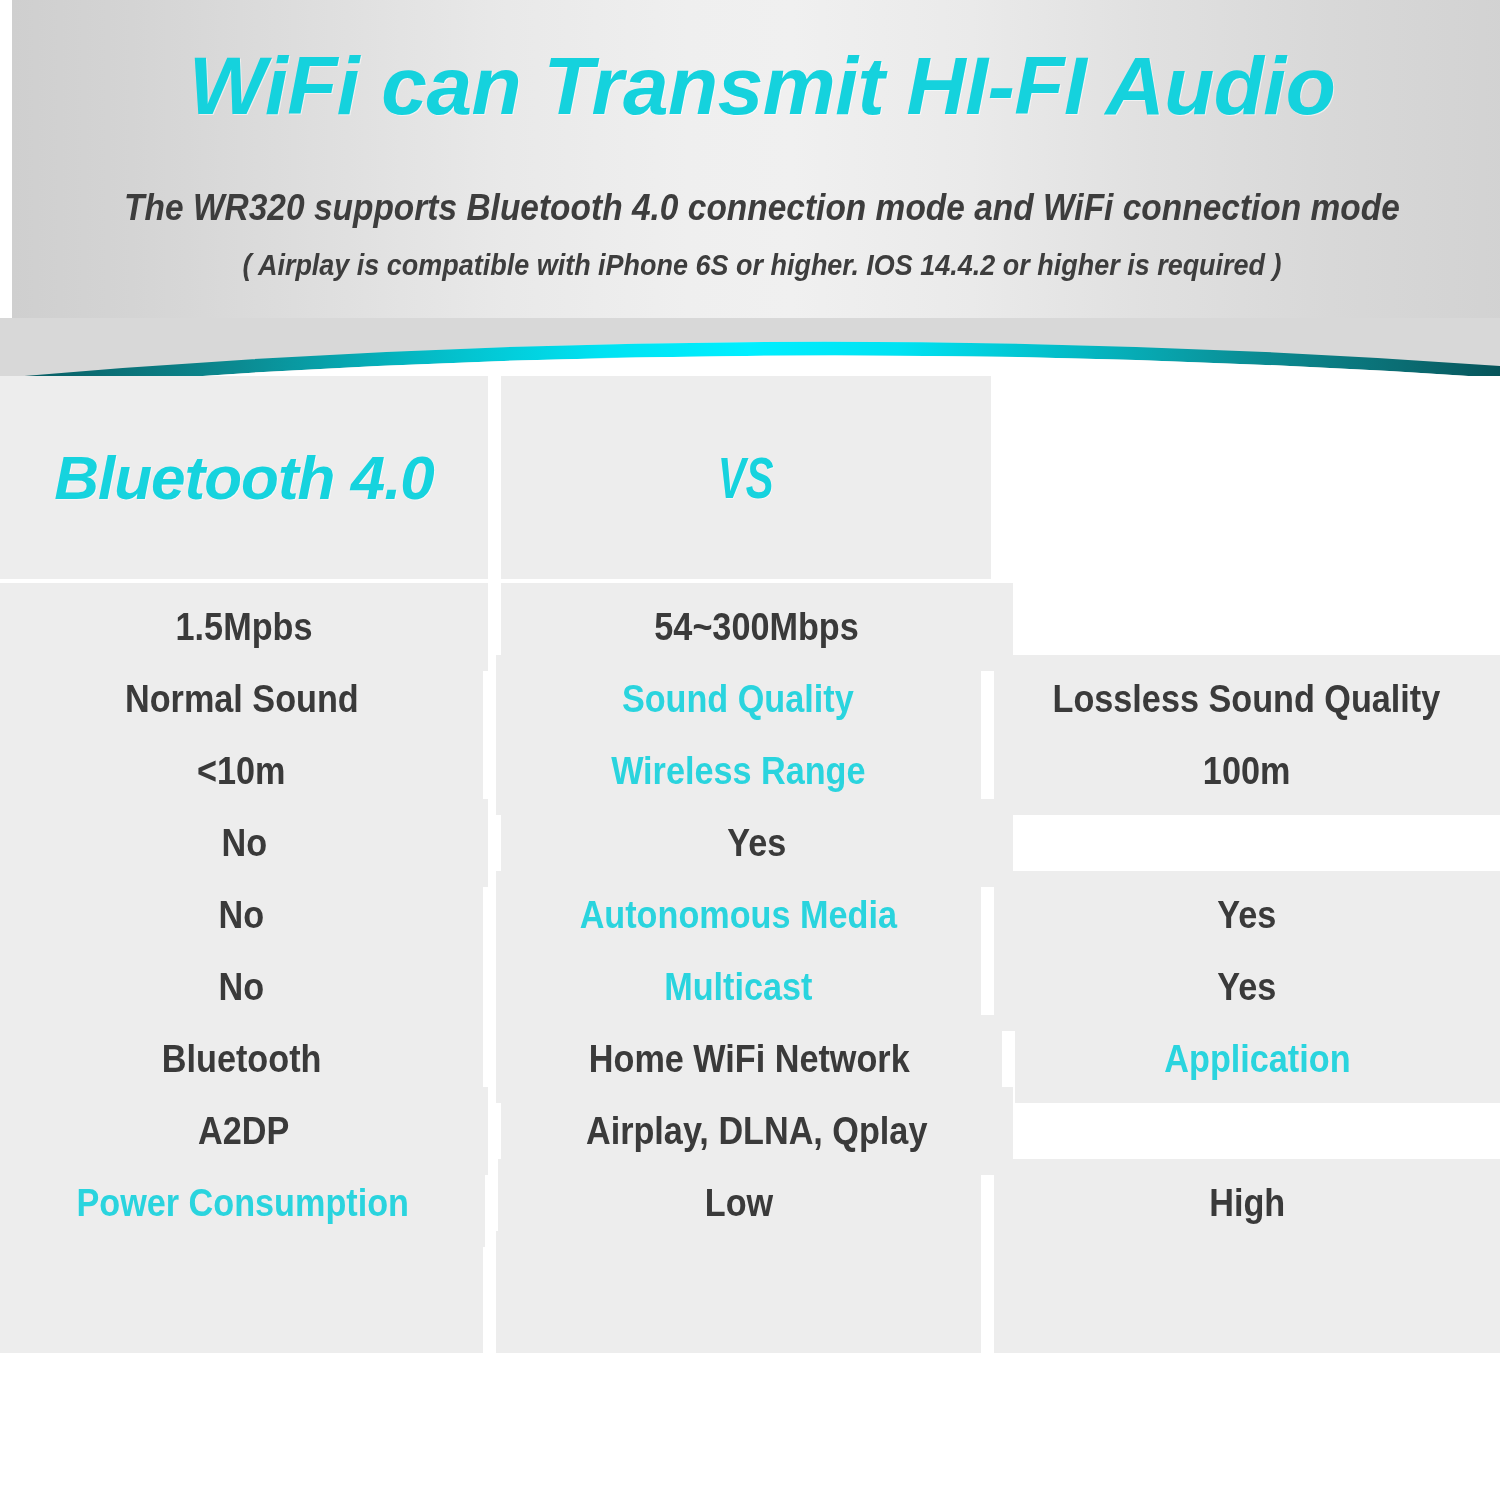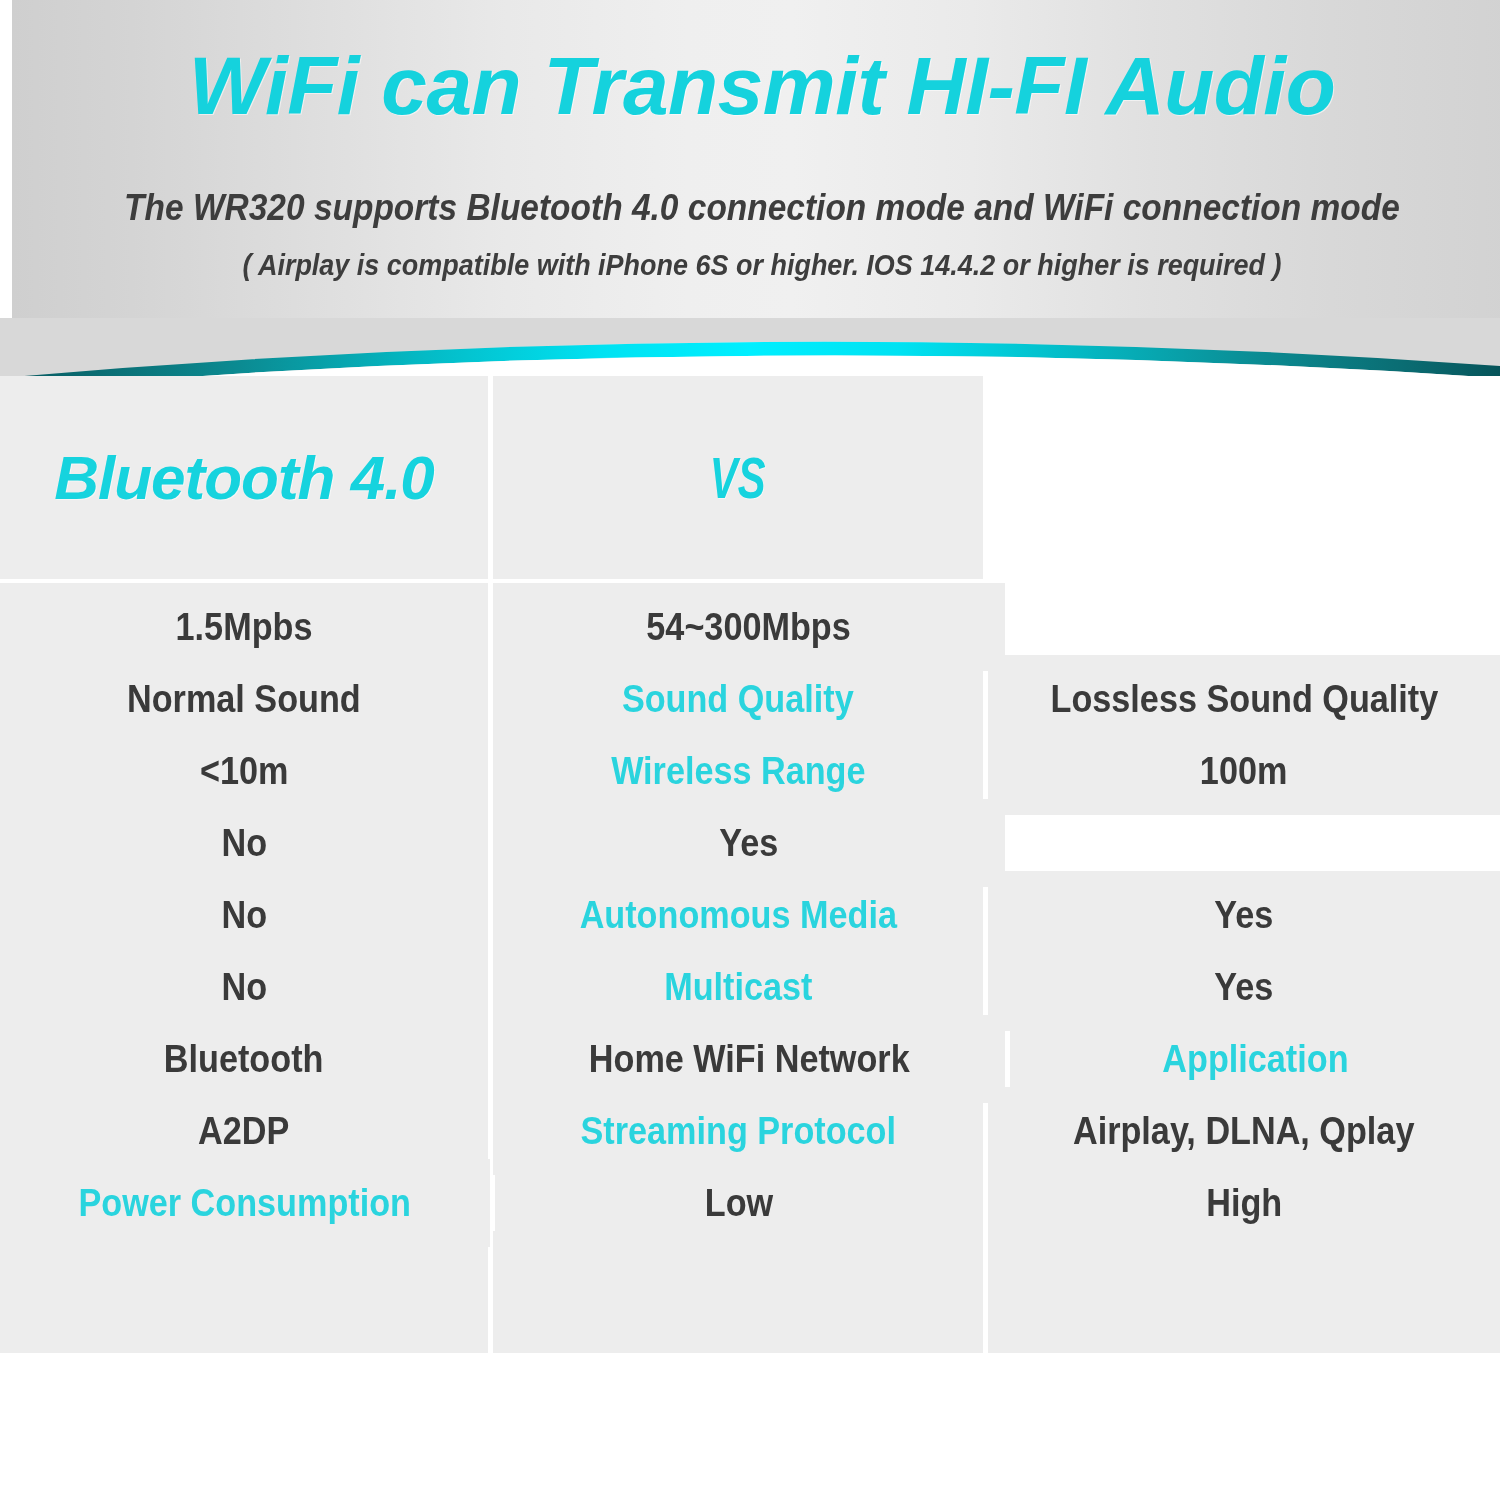--- a/index.html
+++ b/index.html
@@ -98,21 +98,21 @@
     left: 0; top: 376px;
     width: 1500px;
     height: 1124px;
     background: #ffffff;
   }
 
   .trow {
     position: relative;
     display: flex;
     width: 1500px;
-    gap: 5px;
+    gap: 13px;
     margin-bottom: 4px;
   }
 
   .tcell {
     background: #ededed;
     display: flex;
     align-items: center;
     justify-content: center;
     overflow: hidden;
   }
@@ -274,23 +274,20 @@
             <span class="cell-txt ">Home WiFi Network</span>
           </div>
           <div class="tcell col-b">
             <span class="cell-txt mid">Application</span>
           </div>
         </div>
         <div class="trow drow">
           <div class="tcell col-a">
             <span class="cell-txt ">A2DP</span>
           </div>
-          <div class="tcell col-b">
-            <span class="cell-txt mid">Streaming Protocol</span>
-          </div>
           <div class="tcell col-c">
             <span class="cell-txt ">Airplay, DLNA, Qplay</span>
           </div>
         </div>
         <div class="trow drow">
           <div class="tcell col-b">
             <span class="cell-txt mid">Power Consumption</span>
           </div>
           <div class="tcell col-a">
             <span class="cell-txt ">Low</span>

